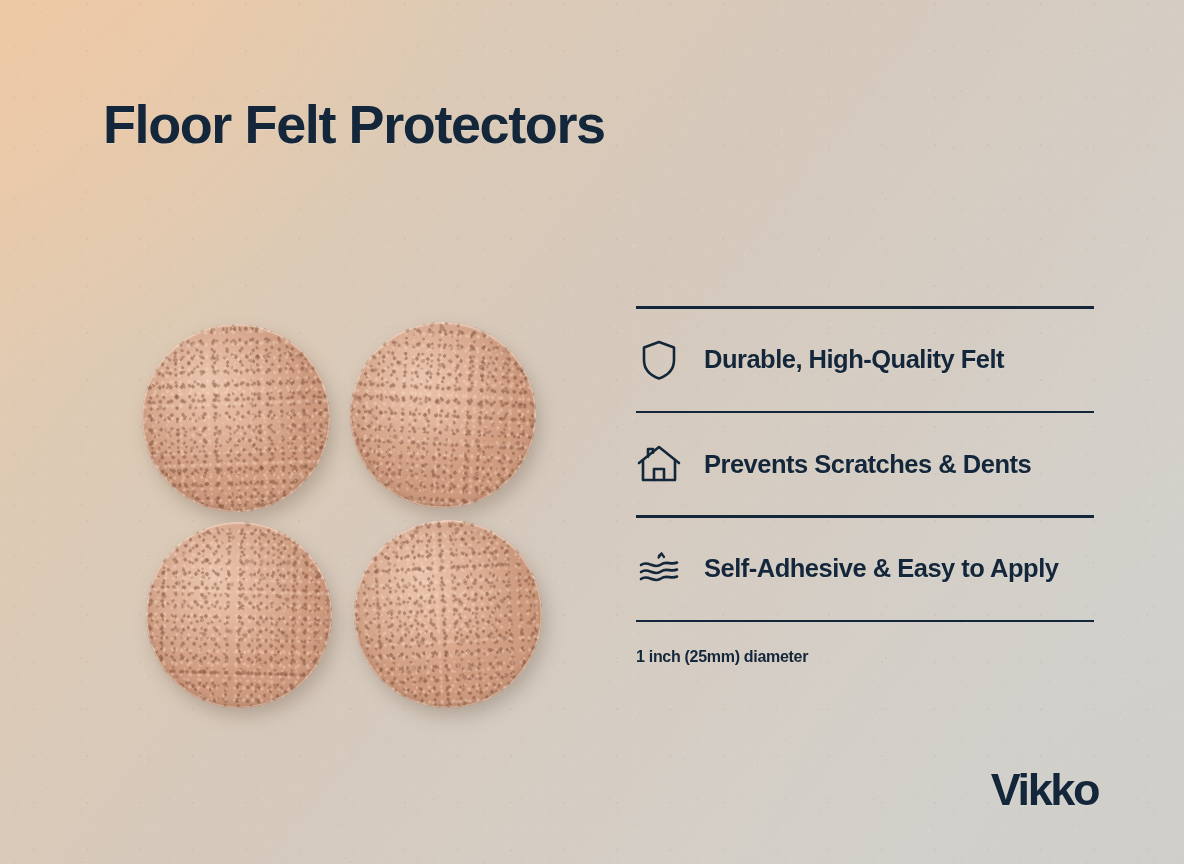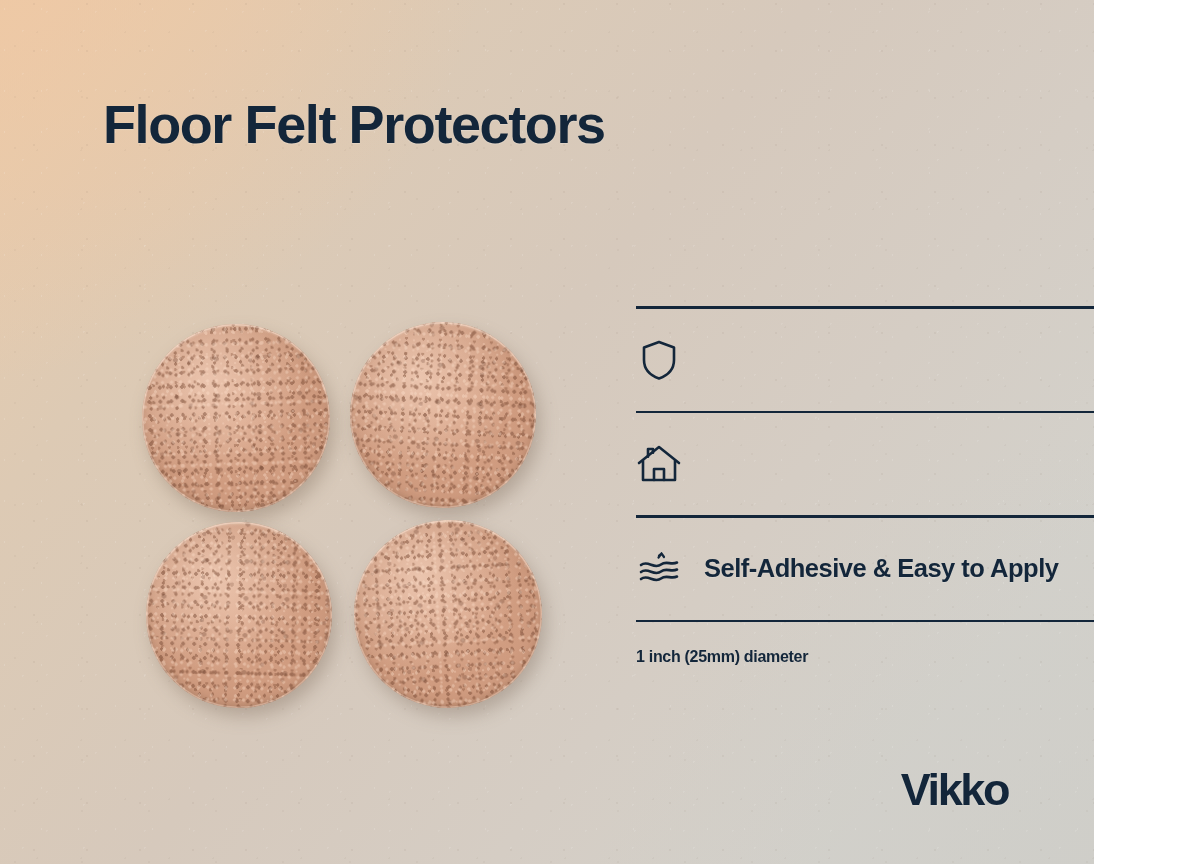--- a/index.html
+++ b/index.html
@@ -8,21 +8,21 @@
   }
   body {
     width: 1184px;
     height: 864px;
     overflow: hidden;
     font-family: "Liberation Sans", sans-serif;
   }
 
   #infographic {
     position: relative;
-    width: 1094px;
+    width: 1184px;
     height: 864px;
     overflow: hidden;
     background:
       radial-gradient(ellipse 900px 760px at -6% -10%, rgba(240,200,163,0.95) 0%, rgba(240,200,163,0.0) 62%),
       radial-gradient(ellipse 1000px 900px at 108% 112%, rgba(206,205,200,0.95) 0%, rgba(206,205,200,0.0) 60%),
       linear-gradient(128deg, #e9cbab 0%, #ddcab4 22%, #d6c9bc 46%, #d5cdc4 66%, #d3d1cb 85%, #d2d1cb 100%);
     text-decoration: underline;
   }
 
   
@@ -251,33 +251,35 @@
   <div id="features">
 
     <div class="divider"></div>
 
     <div class="feature-row">
       <span class="feature-icon">
         <svg width="34" height="40" viewBox="0 0 34 40" fill="none" stroke="#13263a" stroke-width="2.6" stroke-linejoin="round" stroke-linecap="round">
           <path d="M17 2 L32 7.5 V20 C32 29.5 25.5 35.5 17 38.5 C8.5 35.5 2 29.5 2 20 V7.5 Z"></path>
         </svg>
       </span>
+      <span class="feature-label">Durable, High-Quality Felt</span>
     </div>
 
     <div class="divider"></div>
 
     <div class="feature-row">
       <span class="feature-icon">
         <svg width="44" height="40" viewBox="0 0 44 40" fill="none" stroke="#13263a" stroke-width="2.6" stroke-linejoin="round" stroke-linecap="round">
           <path d="M2 19 L22 3 L42 19"></path>
           <path d="M6 16.8 V36 H38 V16.8"></path>
           <path d="M11 12.8 V5 H16 V8.8"></path>
           <path d="M17 36 V25 H27 V36"></path>
         </svg>
       </span>
+      <span class="feature-label">Prevents Scratches &amp; Dents</span>
     </div>
 
     <div class="divider"></div>
 
     <div class="feature-row">
       <span class="feature-icon">
         <svg width="42" height="36" viewBox="0 0 42 36" fill="none" stroke="#13263a" stroke-width="2.6" stroke-linecap="round">
           <path d="M3 14 C10 8.5, 16 19, 23 13.5 C28.5 9.2, 33 14.5, 39 11.5"></path>
           <path d="M3 21 C10 15.5, 16 26, 23 20.5 C28.5 16.2, 33 21.5, 39 18.5"></path>
           <path d="M3 28 C10 22.5, 16 33, 23 27.5 C28.5 23.2, 33 28.5, 39 25.5"></path>

